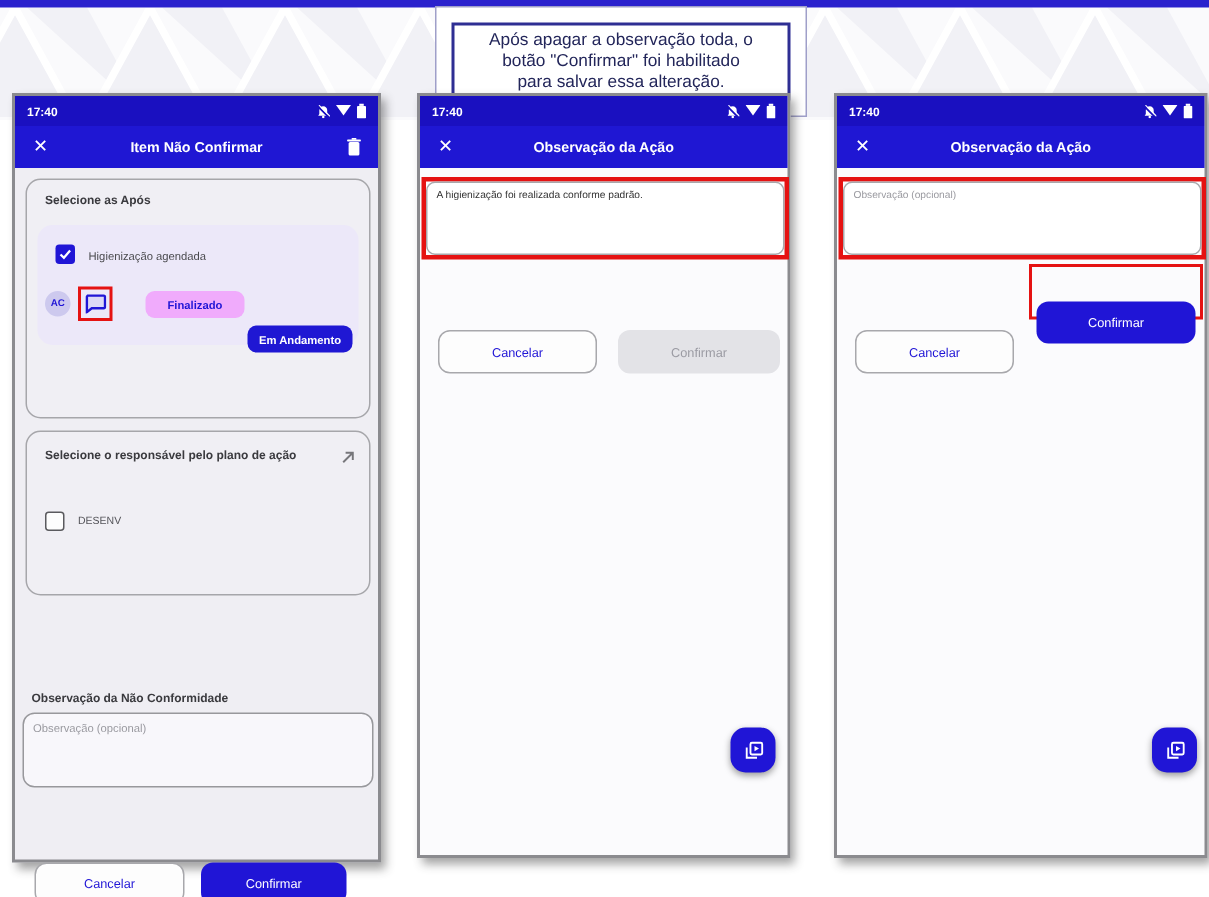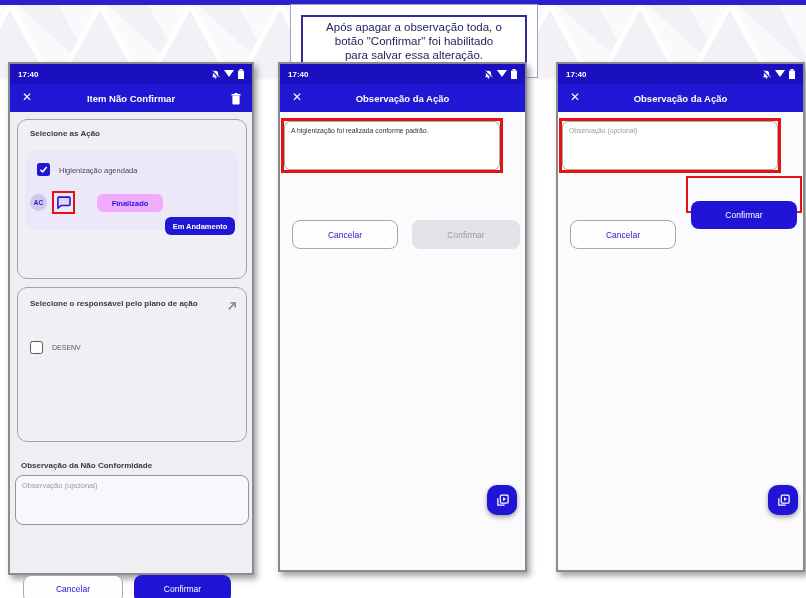--- a/index.html
+++ b/index.html
@@ -55,21 +55,21 @@
             box-sizing:border-box;resize:none;font-family:"Liberation Sans",sans-serif;
             font-size:7.5px;color:#222;padding:5px 6px;outline:none;}
   .obs-area::placeholder{color:#9a9aa0;}
 
   .btn{position:absolute;height:28px;border-radius:8px;font-size:8.5px;font-weight:normal;
        display:flex;align-items:center;justify-content:center;box-sizing:border-box;cursor:pointer;margin-top:40px;}
   .btn-cancel{background:#fdfdfd;border:1px solid #a8a8ac;color:#2015d6;}
   .btn-confirm{background:#2015d6;color:#fff;}
   .btn-disabled{background:#e3e3e7;color:#9b9ba3;cursor:default;}
 
-  .field-redbox{position:absolute;left:1px;width:222px;border:3px solid #e51212;box-sizing:border-box;}
+  .field-redbox{position:absolute;left:1px;width:245px;border:3px solid #e51212;box-sizing:border-box;}
   .field-inner{display:block;width:100%;height:100%;background:#fff;border:1px solid #a8a8ac;border-radius:6px;
                box-sizing:border-box;resize:none;font-family:"Liberation Sans",sans-serif;
                font-size:6.8px;color:#333;padding:5px 6px;outline:none;}
   .field-inner::placeholder{color:#9a9aa0;}
 
   .fab{position:absolute;width:30px;height:30px;border-radius:10px;background:#2015d6;
        display:flex;align-items:center;justify-content:center;box-shadow:0 2px 5px rgba(0,0,0,.4);cursor:pointer;}
   .ext-arrow{position:absolute;}
 </style>
 </head>
@@ -137,40 +137,40 @@
       <span class="trash">
         <svg width="10" height="12" viewBox="0 0 10 12">
             <rect x="1.4" y="2.6" width="7.2" height="9" rx="1" fill="#fff"></rect>
             <rect x="0.4" y="1" width="9.2" height="1.4" rx="0.5" fill="#fff"></rect>
             <rect x="3.4" y="0" width="3.2" height="1.2" rx="0.4" fill="#fff"></rect>
           </svg>
       </span>
     </div>
 
     <div class="card" style="left:7px;top:55px;width:230px;height:160px;">
-      <span class="card-header" style="left:12px;top:9px;">Selecione as Ação</span>
+      <span class="card-header" style="left:12px;top:9px;">Selecione as Após</span>
       <div class="inner-card" style="left:7px;top:30px;width:214px;height:80px;">
         <span class="cb checked" style="left:12px;top:13px;">
           <svg width="9" height="9" viewBox="0 0 10 10">
               <polyline points="1.5,5.2 4,7.6 8.6,2.2" fill="none" stroke="#fff" stroke-width="1.7"></polyline>
             </svg>
         </span>
         <span class="cb-label" style="left:34px;top:16px;">Higienização agendada</span>
         <span class="avatar" style="left:5px;top:44px;">AC</span>
         <span class="red-box" style="left:27px;top:41px;width:23px;height:23px;">
           <svg width="15" height="13" viewBox="0 0 16 14">
               <path d="M2 1.2 h12 a1 1 0 0 1 1 1 v7 a1 1 0 0 1 -1 1 h-8.5 L2 13 v-10.8 a1 1 0 0 1 1-1 z" fill="#dcd8f6" stroke="#2015d6" stroke-width="1.7"></path>
             </svg>
         </span>
         <span class="chip chip-finalizado" style="left:72px;top:44px;width:66px;">Finalizado</span>
         <span class="chip chip-andamento" style="left:140px;top:44px;width:70px;">Em Andamento</span>
       </div>
     </div>
 
-    <div class="card" style="left:7px;top:223px;width:230px;height:155px;">
+    <div class="card" style="left:7px;top:223px;width:230px;height:110px;">
       <span class="card-header" style="left:12px;top:11px;width:188px;">Selecione o responsável pelo plano de ação</span>
       <span class="ext-arrow" style="right:9px;top:9px;">
         <svg width="10" height="10" viewBox="0 0 10 10">
             <path d="M1.8 8.2 L8 2 M3.4 1.8 H8.2 V6.6" stroke="#77777b" stroke-width="1.3" fill="none"></path>
           </svg>
       </span>
       <span class="cb unchecked" style="left:12px;top:53px;"></span>
       <span class="cb-label" style="left:34px;top:56px;font-size:7px;color:#55555a;">DESENV</span>
     </div>
 

